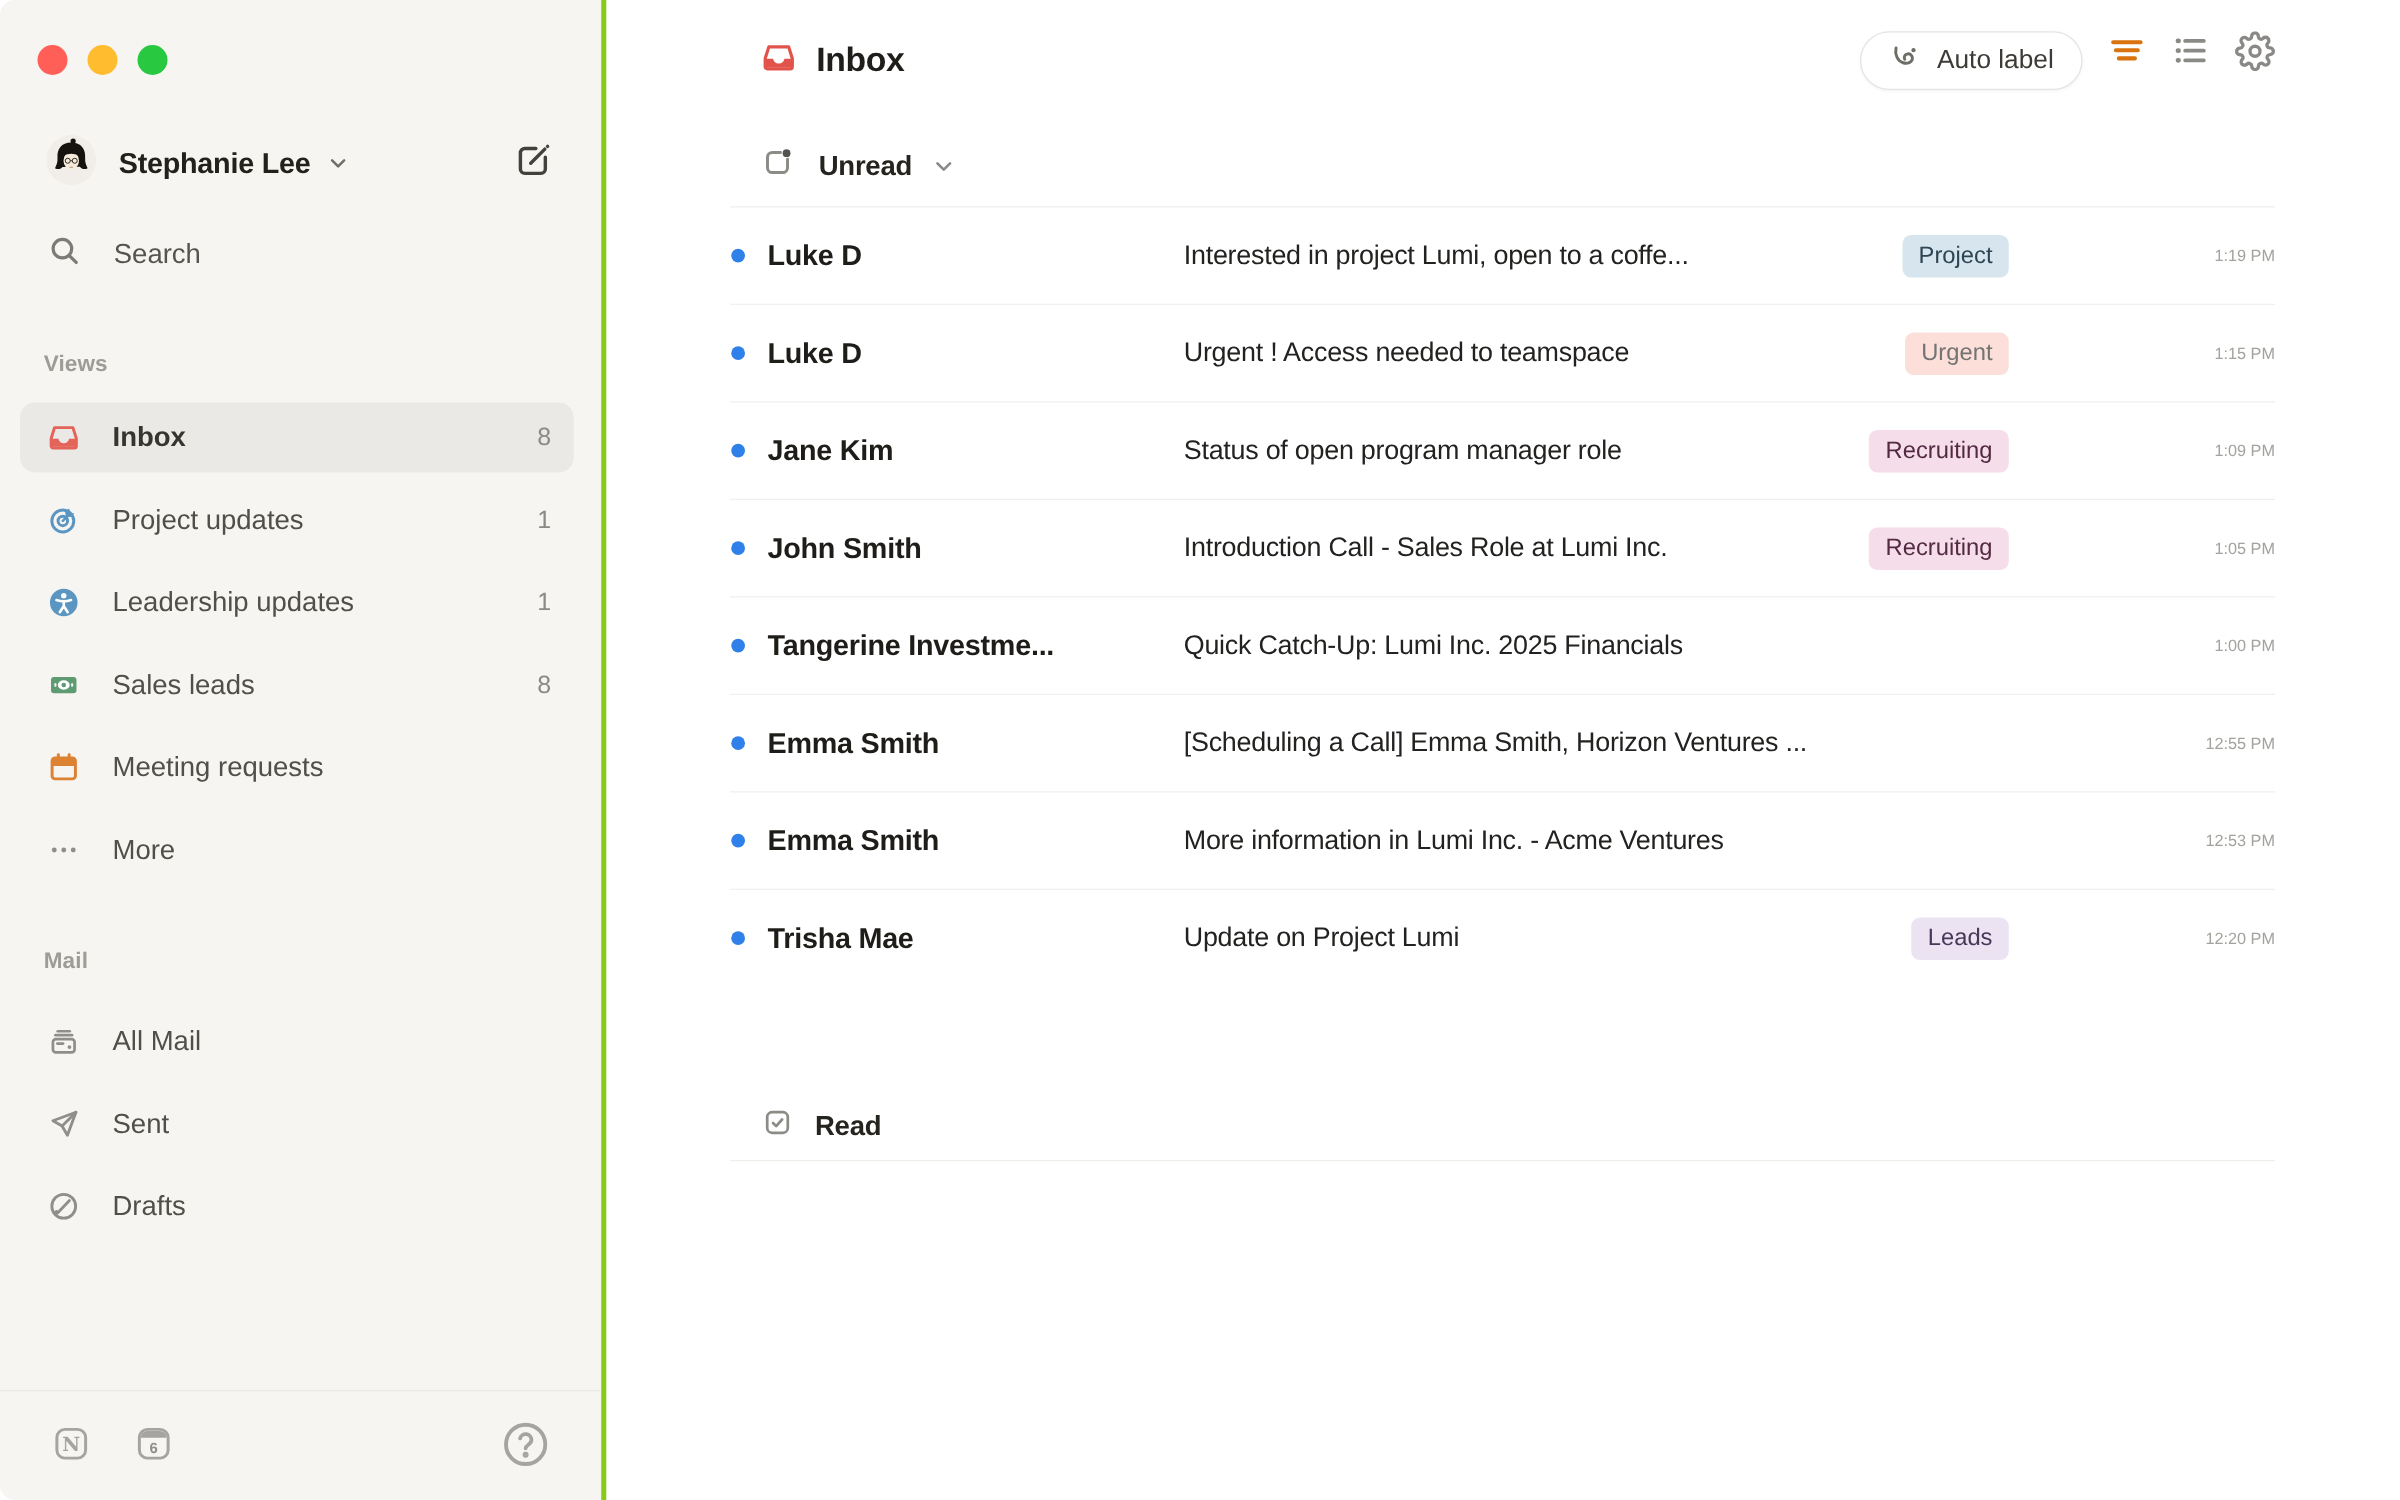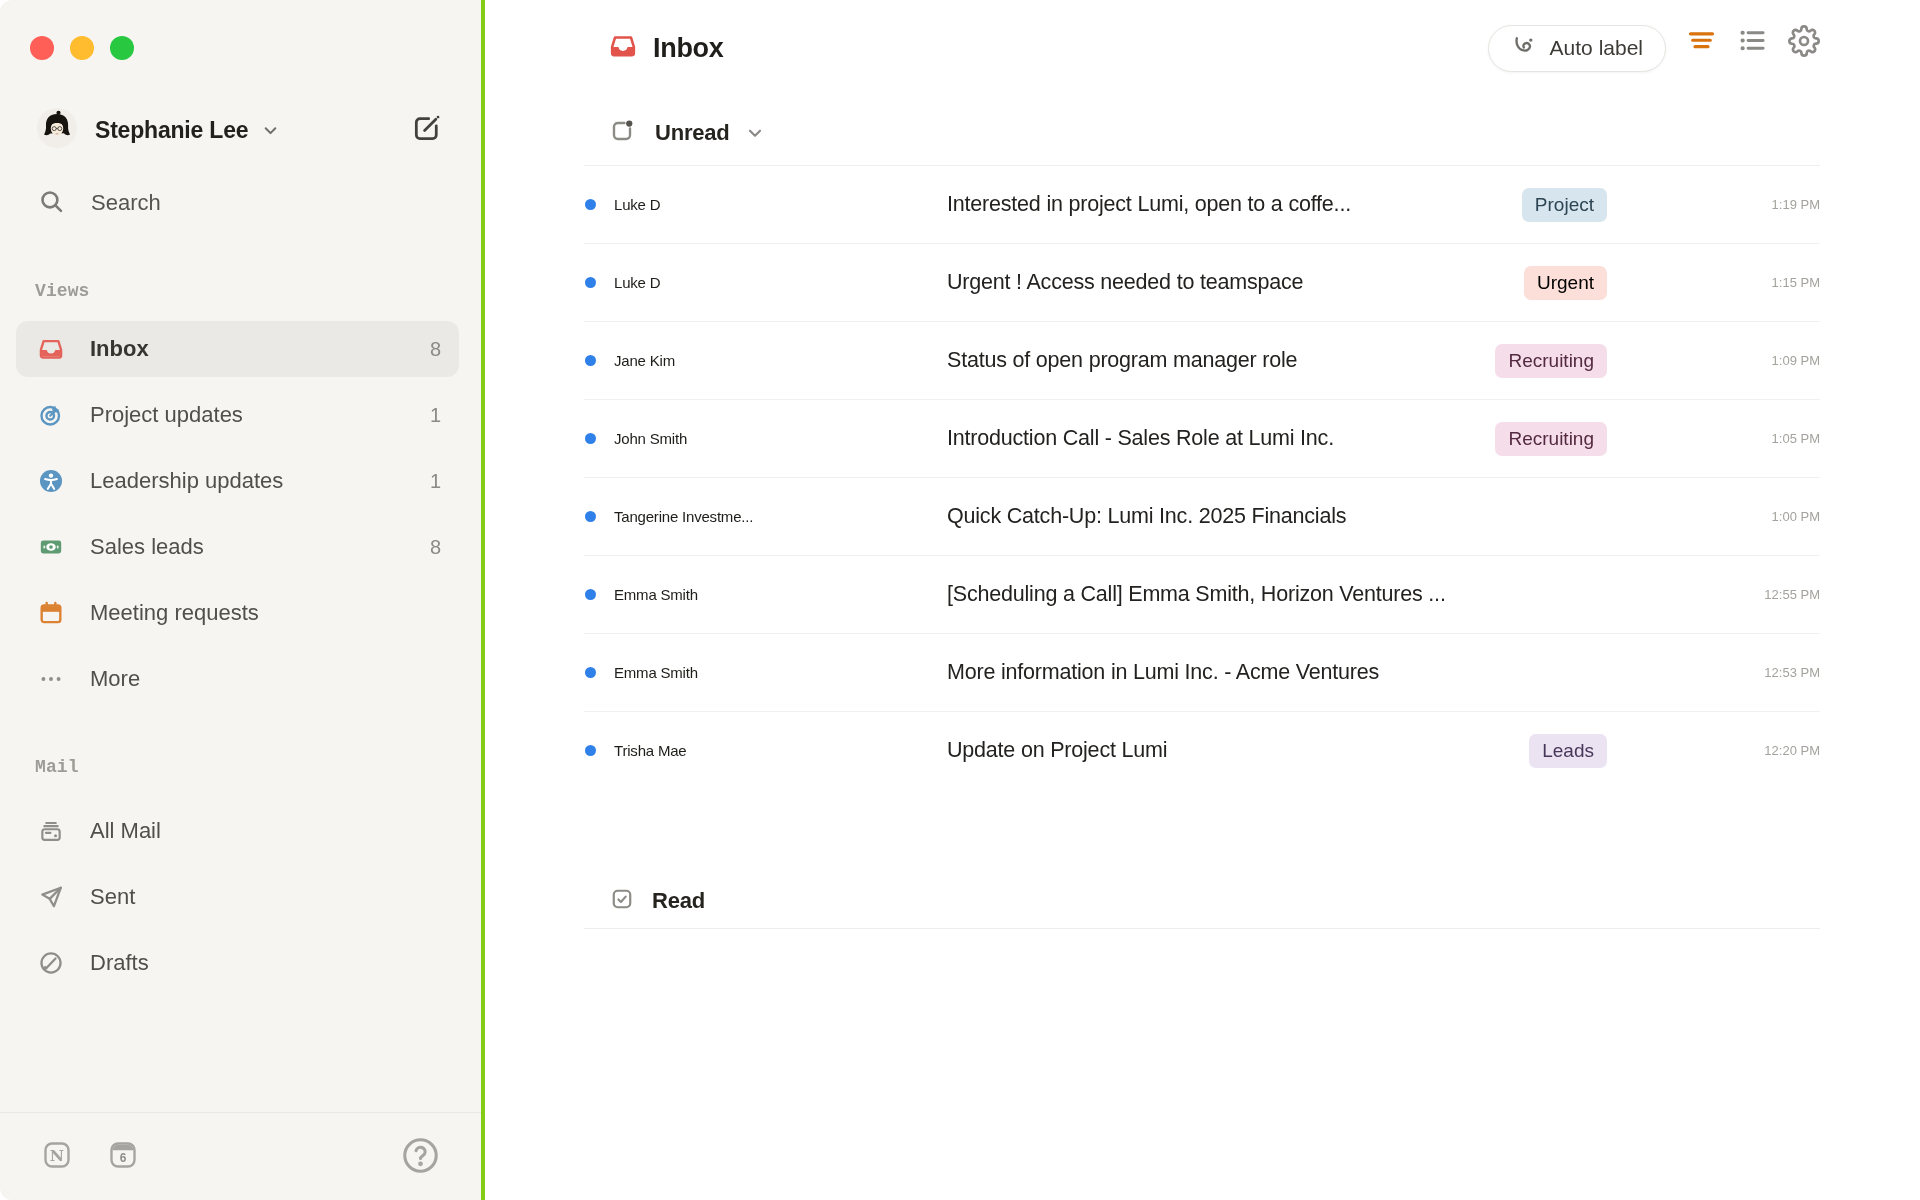--- a/index.html
+++ b/index.html
@@ -15,21 +15,21 @@
   .light{width:24px;height:24px;border-radius:50%;cursor:default;}
 
   .profile{margin:45px 38px 0 37px;display:flex;align-items:center;height:50px;cursor:pointer;}
   .profile-name{font-size:23px;font-weight:700;color:#23211c;margin-left:18px;letter-spacing:-0.2px;}
   .profile .chev{margin-left:12px;display:flex;}
   .compose{margin-left:auto;display:flex;align-items:center;justify-content:center;cursor:pointer;background:none;border:none;padding:0;}
 
   .search{margin:26px 38px 0 38px;height:44px;display:flex;align-items:center;cursor:pointer;}
   .search-label{font-size:22px;color:#56544e;font-weight:500;margin-left:26px;}
 
-  .section-label{margin:56px 0 0 35px;font-size:18px;font-weight:600;color:#9d9c97;letter-spacing:0.1px;font-family:Liberation Mono, monospace;}
+  .section-label{margin:56px 0 0 35px;font-size:18px;font-weight:600;color:#9d9c97;letter-spacing:0.1px;}
   .section-label.mail{margin-top:50px;}
   .nav-list{margin:20px 22px 0 16px;}
   .nav-list.mail{margin-top:26px;}
   .nav-item{height:56px;margin-bottom:10px;border-radius:12px;display:flex;align-items:center;
             padding:0 18px 0 22px;font-size:22px;color:#514f49;font-weight:500;cursor:pointer;box-sizing:border-box;}
   .nav-item.selected{background:#eae9e5;color:#37352f;font-weight:600;}
   .nav-item .nicon{width:26px;height:26px;display:flex;align-items:center;justify-content:center;flex-shrink:0;}
   .nav-item .nlabel{margin-left:26px;white-space:nowrap;}
   .nav-item .ncount{margin-left:auto;font-size:20px;color:#8b8a85;font-weight:400;}
 
@@ -54,21 +54,21 @@
   .unread-header{height:70px;border-bottom:1px solid #efeeeb;padding-top:4px;cursor:pointer;}
   .group-label{font-size:22px;font-weight:600;color:#26241f;margin-left:20px;letter-spacing:-0.2px;}
   .unread-header .chev{margin-left:14px;display:flex;}
   .read-header{margin-top:84px;height:56px;border-bottom:1px solid #efeeeb;}
   .read-header .group-label{margin-left:17px;}
 
   .email-row{height:77px;display:flex;align-items:center;border-bottom:1px solid #f1f0ed;cursor:pointer;}
   .email-row:last-child{border-bottom:none;}
   .dot-col{width:30px;flex-shrink:0;display:flex;align-items:center;}
   .dot{width:11px;height:11px;border-radius:50%;background:#2f80e8;margin-left:1px;}
-  .sender{width:333px;flex-shrink:0;font-size:15px;font-weight:400;color:#1e1d19;
+  .sender{width:333px;flex-shrink:0;font-size:23px;font-weight:700;color:#1e1d19;
           white-space:nowrap;overflow:hidden;letter-spacing:-0.2px;}
   .subject-area{flex:1;display:flex;align-items:center;min-width:0;}
   .subject{font-size:21.5px;font-weight:500;color:#232220;white-space:nowrap;overflow:hidden;
            text-overflow:ellipsis;letter-spacing:-0.2px;}
   .badge{margin-left:auto;margin-right:25px;height:34px;padding:0 13px;border-radius:7px;
          font-size:19px;font-weight:500;display:flex;align-items:center;flex-shrink:0;}
   .time{width:188px;flex-shrink:0;text-align:right;font-size:13px;color:#a3a29d;font-weight:400;}
 </style>
 </head>
 <body>
@@ -333,21 +333,21 @@
     <span class="time">1:19 PM</span>
   </div>
 
   <div class="email-row">
     <span class="dot-col">
               <span class="dot"></span>
             </span>
     <span class="sender">Luke D</span>
     <span class="subject-area">
       <span class="subject">Urgent ! Access needed to teamspace</span>
-      <span class="badge" style="background: rgb(251, 223, 216); color: #000000;">Urgent</span>
+      <span class="badge" style="background: rgb(251, 223, 216); color: #737373;">Urgent</span>
     </span>
     <span class="time">1:15 PM</span>
   </div>
 
   <div class="email-row">
     <span class="dot-col">
               <span class="dot"></span>
             </span>
     <span class="sender">Jane Kim</span>
     <span class="subject-area">

